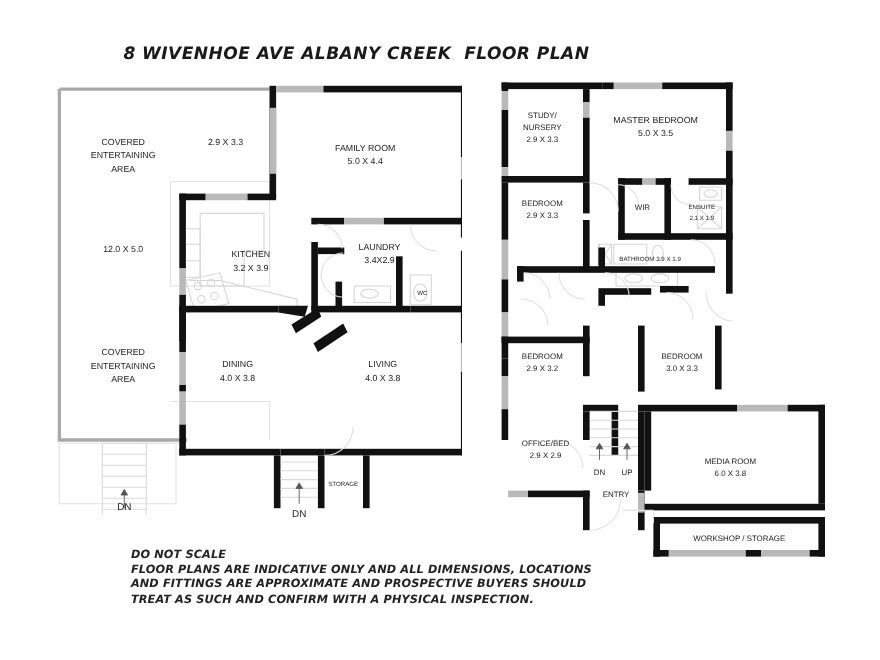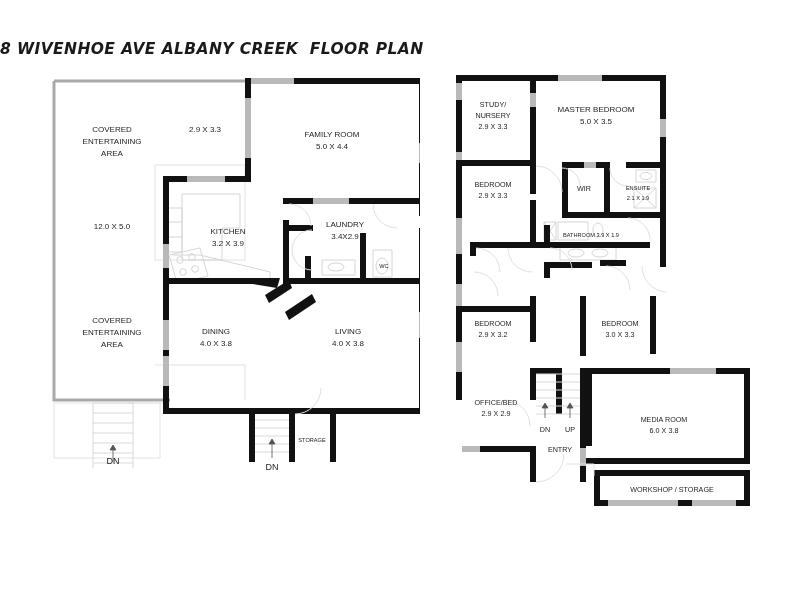--- a/index.html
+++ b/index.html
@@ -13,20 +13,21 @@
     height: 600px;
     background: #ffffff;
     font-family: "Liberation Sans", sans-serif;
     overflow: hidden;
   }
   #plan-title {
     position: absolute;
     top: 40px;
     left: 0;
     width: 648px;
+    text-align: center;
     font-family: "DejaVu Sans", sans-serif;
     font-size: 15.5px;
     font-weight: bold;
     font-style: italic;
     letter-spacing: 0.4px;
     color: #1a1a1a;
     white-space: pre;
   }
   #disclaimer {
     position: absolute;
@@ -351,14 +352,18 @@
     <text class="rm rm-11" x="216" y="363">6.0 X 3.8</text>
 
     <text class="rm rm-11" x="224" y="422">WORKSHOP / STORAGE</text>
 
     <text class="rm rm-11" x="112" y="382">ENTRY</text>
 
     <text class="rm rm-11" x="97" y="362">DN</text>
     <text class="rm rm-11" x="122" y="362">UP</text>
   </svg>
 
+  <div id="disclaimer">DO NOT SCALE
+FLOOR PLANS ARE INDICATIVE ONLY AND ALL DIMENSIONS, LOCATIONS
+AND FITTINGS ARE APPROXIMATE AND PROSPECTIVE BUYERS SHOULD
+TREAT AS SUCH AND CONFIRM WITH A PHYSICAL INSPECTION.</div>
 
 </div>
 
 </body></html>

